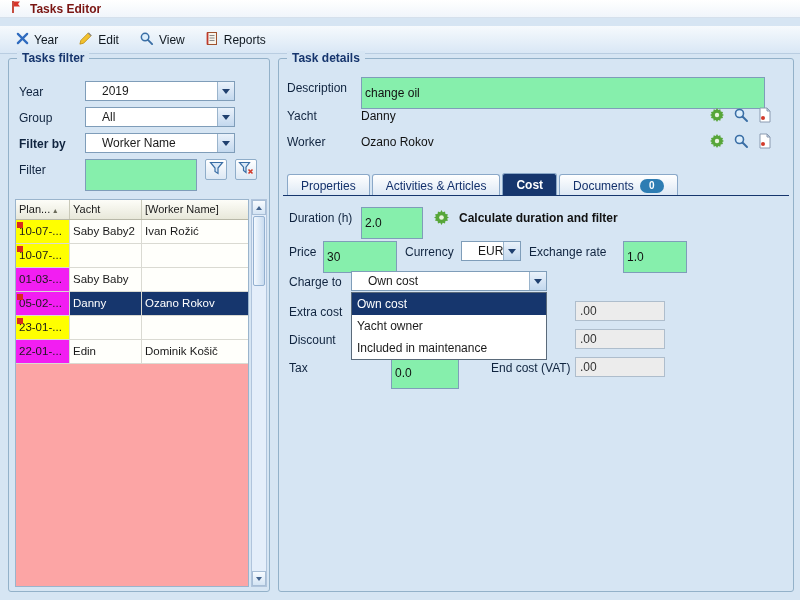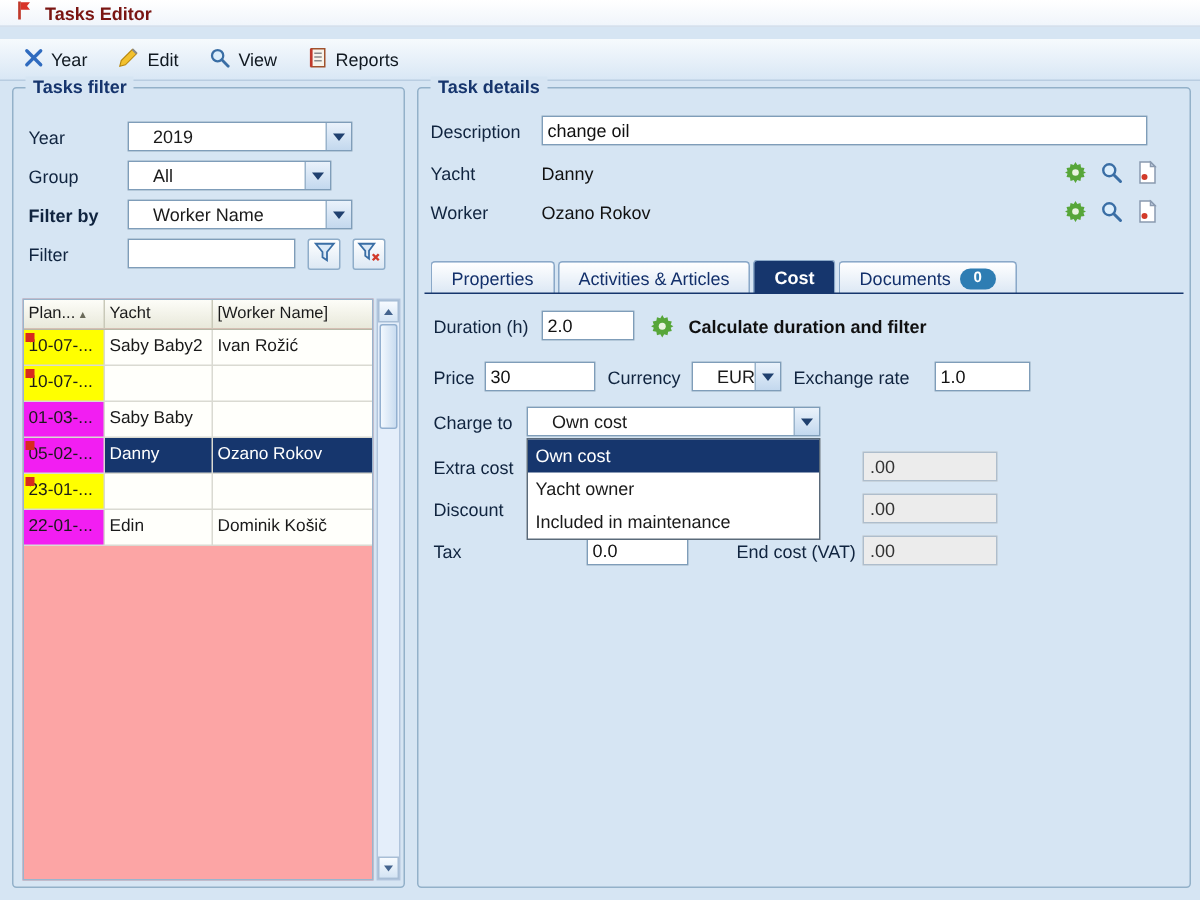--- a/index.html
+++ b/index.html
@@ -48,21 +48,21 @@
   .combo .val { flex:1; padding:0 16px; overflow:hidden; white-space:nowrap; }
   .combo .arrow-btn {
     width:17px; height:100%;
     background:linear-gradient(#eaf2fb,#c3d8ee);
     border-left:1px solid #9ab4cc;
     display:flex; align-items:center; justify-content:center;
   }
   .tri-down { width:0; height:0; border-left:4px solid transparent;
     border-right:4px solid transparent; border-top:5px solid #20406f; }
   .tbox {
-    position:absolute; height:20px; background:#ffffff;
+    position:absolute; height:32px; background:#86efac;
     border:1px solid #7f9db9; padding:0 3px;
     font:12px "Liberation Sans", sans-serif; color:#111;
   }
   .dbox {
     position:absolute; height:20px; background:#ececec;
     border:1px solid #aebdcc; padding:2px 4px; color:#333;
   }
   .icon-btn {
     position:absolute; width:22px; height:21px;
     background:linear-gradient(#ffffff,#dce8f4);
@@ -179,21 +179,21 @@
 
   <span class="lbl" style="left:10px; top:26px;">Year</span>
   <div class="combo" style="left:76px; top:22px; width:150px;">
     <span class="val">2019</span>
     <span class="arrow-btn">
         <span class="tri-down"></span>
       </span>
   </div>
 
   <span class="lbl" style="left:10px; top:52px;">Group</span>
-  <div class="combo" style="left:76px; top:48px; width:136px;">
+  <div class="combo" style="left:76px; top:48px; width:150px;">
     <span class="val">All</span>
     <span class="arrow-btn">
         <span class="tri-down"></span>
       </span>
   </div>
 
   <span class="lbl" style="left:10px; top:78px;font-weight:bold;">Filter by</span>
   <div class="combo" style="left:76px; top:74px; width:150px;">
     <span class="val">Worker Name</span>
     <span class="arrow-btn">

